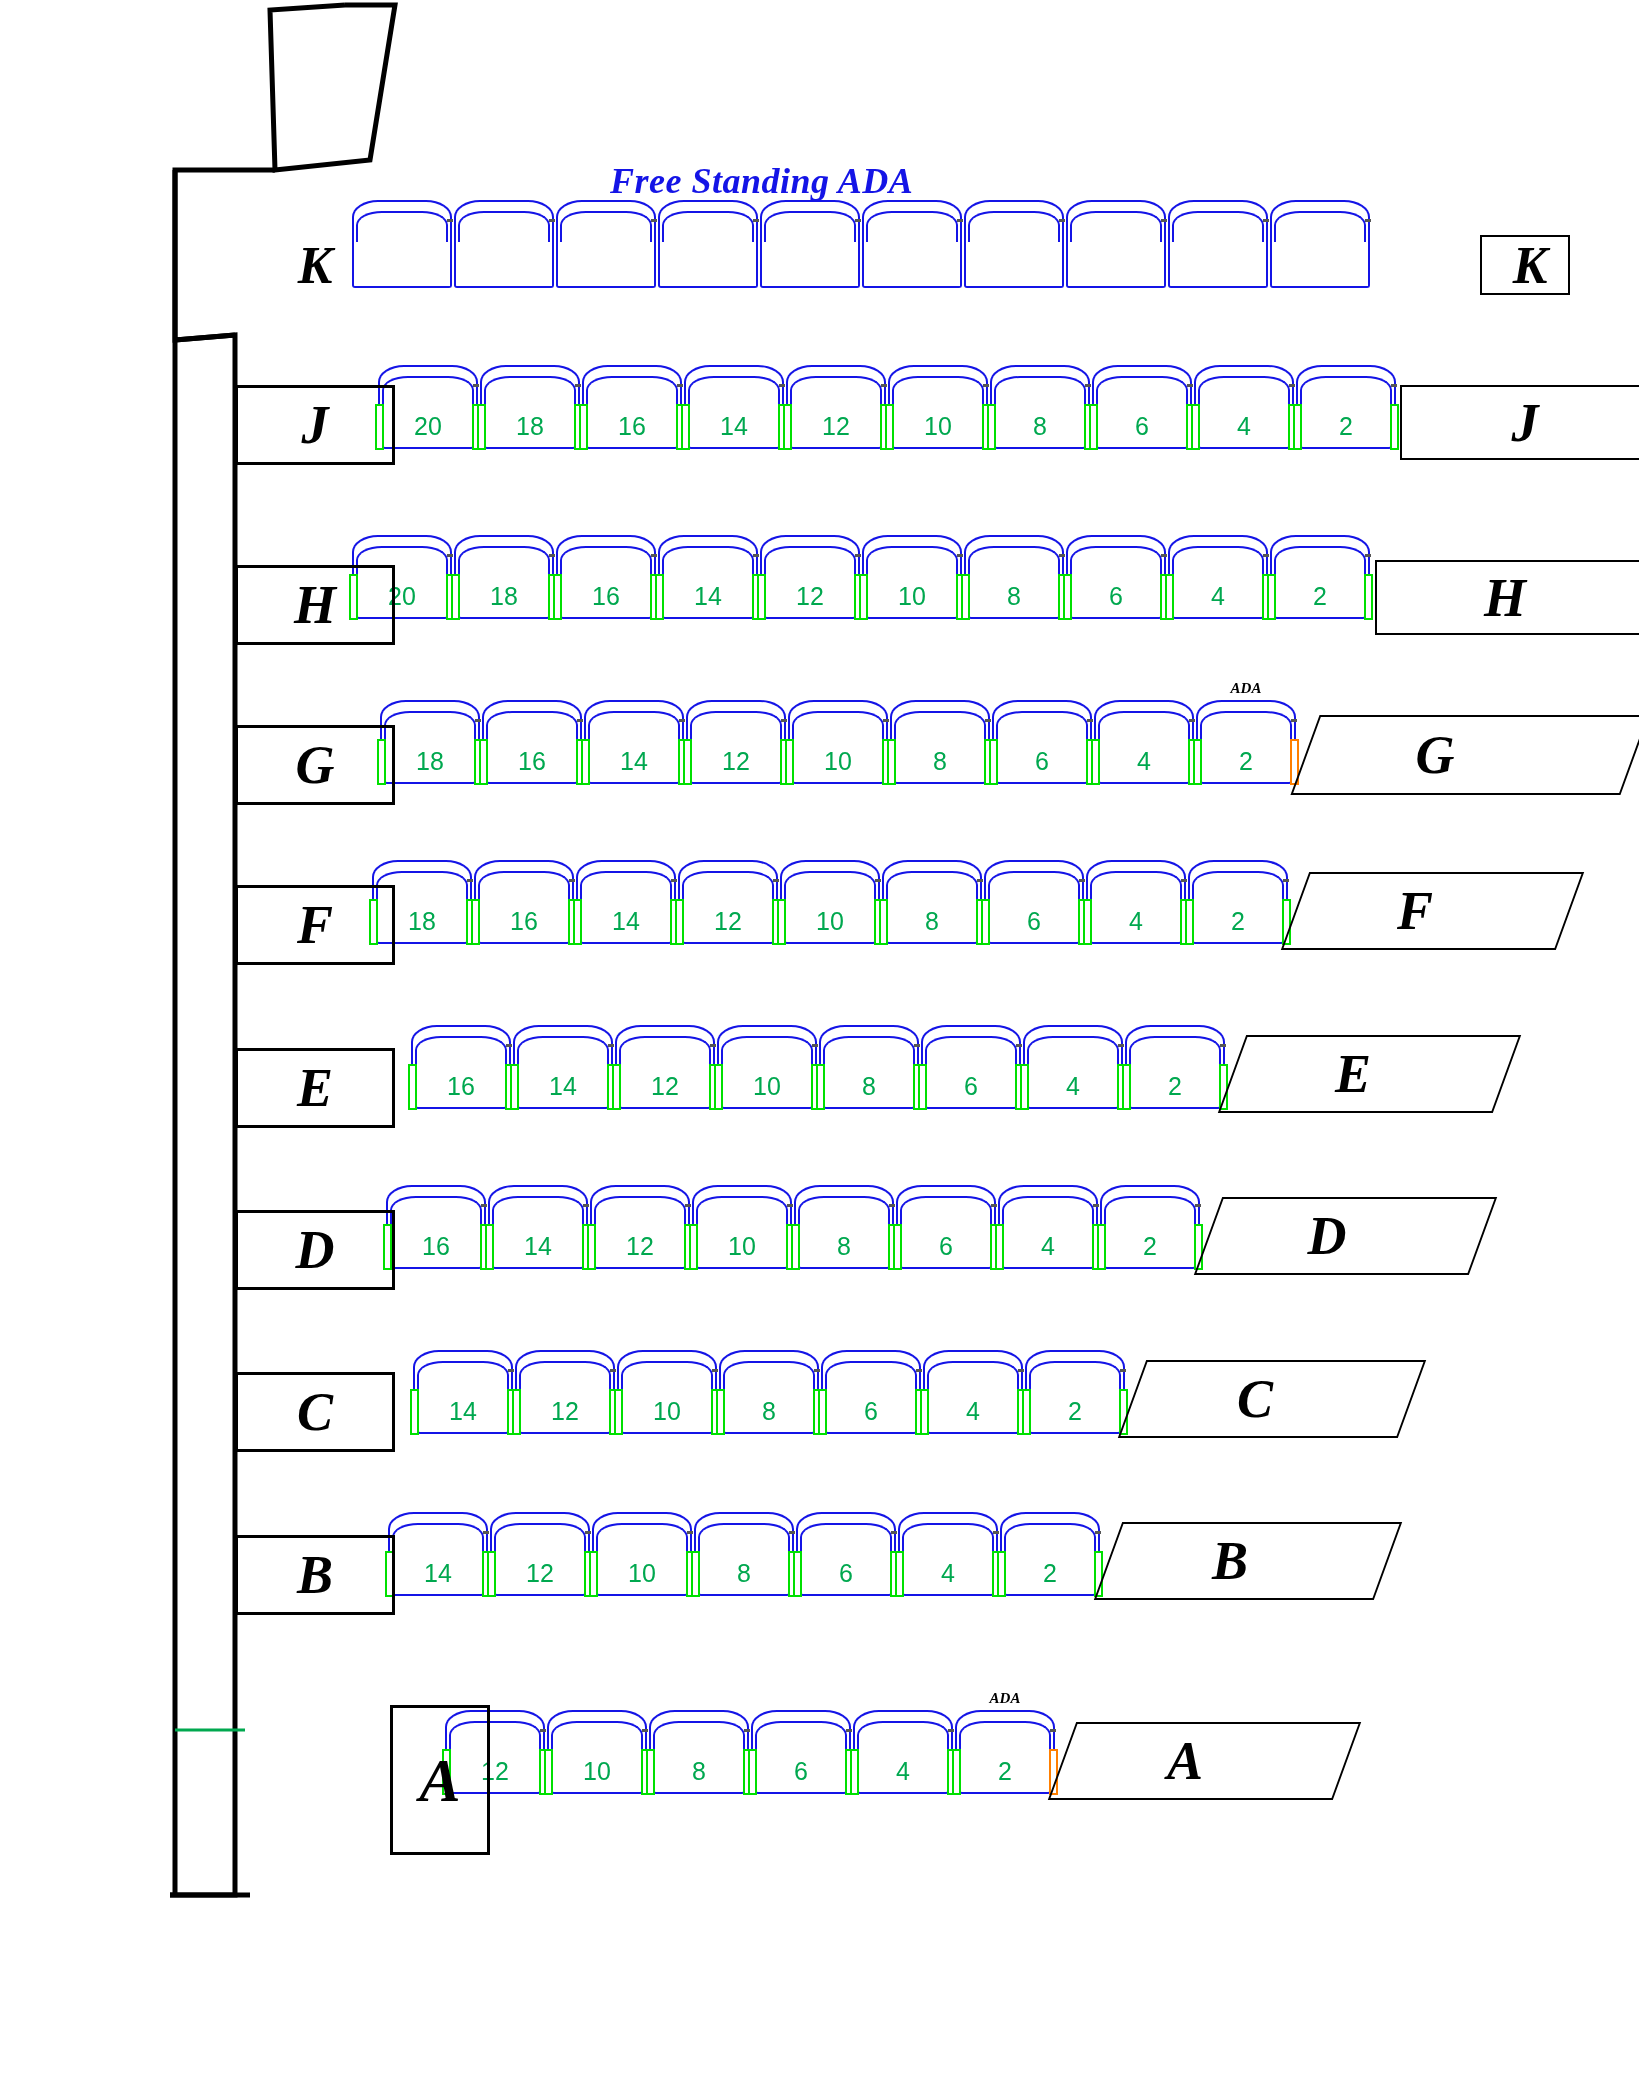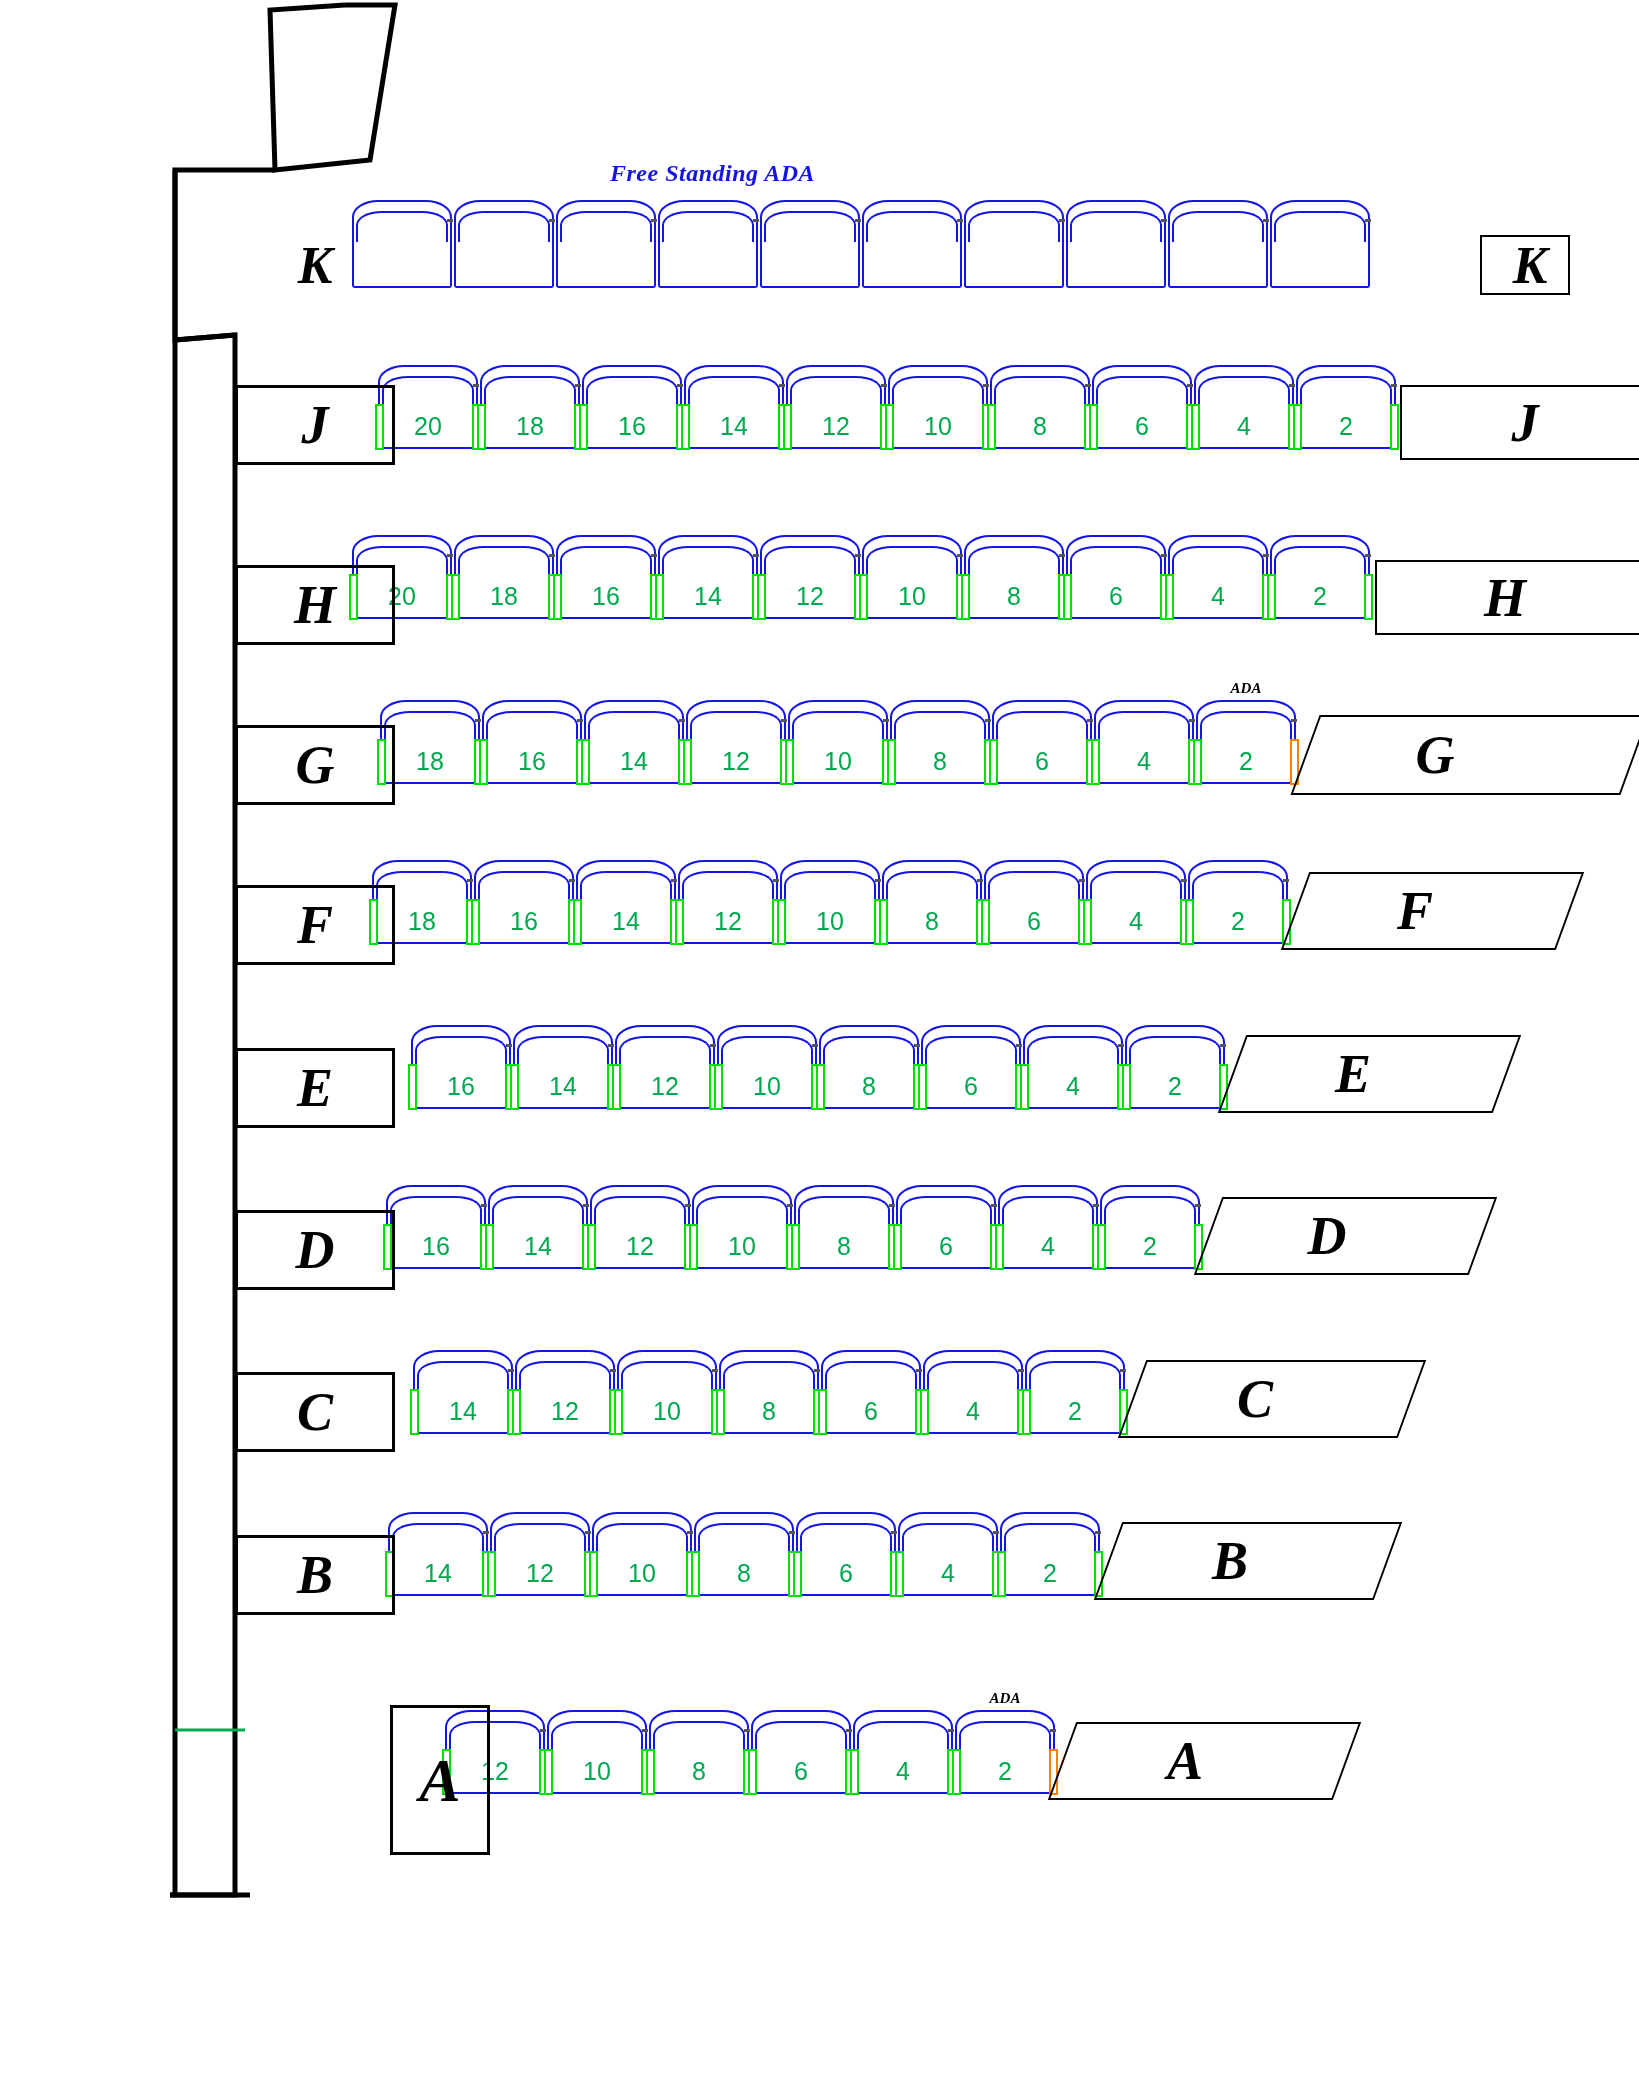--- a/index.html
+++ b/index.html
@@ -4,21 +4,21 @@
 <style>
   html,body{margin:0;padding:0;background:#ffffff;}
   body{width:1639px;height:2082px;position:relative;overflow:hidden;
        font-family:"Liberation Serif",serif;}
   #stage{position:absolute;left:0;top:0;width:1639px;height:2082px;}
 
   
   .title{
     position:absolute; left:610px; top:160px;
     font-family:"Liberation Serif",serif;
-    font-weight:bold; font-style:italic; font-size:24px;
+    font-weight:bold; font-style:italic; font-size:36px;
     color:#1414e6; white-space:nowrap; letter-spacing:.5px;
   }
 
   
   .seats{position:absolute; display:flex; align-items:flex-end;}
   .seat{position:relative; display:flex; flex-direction:column; align-items:stretch;}
 
   
   .back{
     position:relative;

